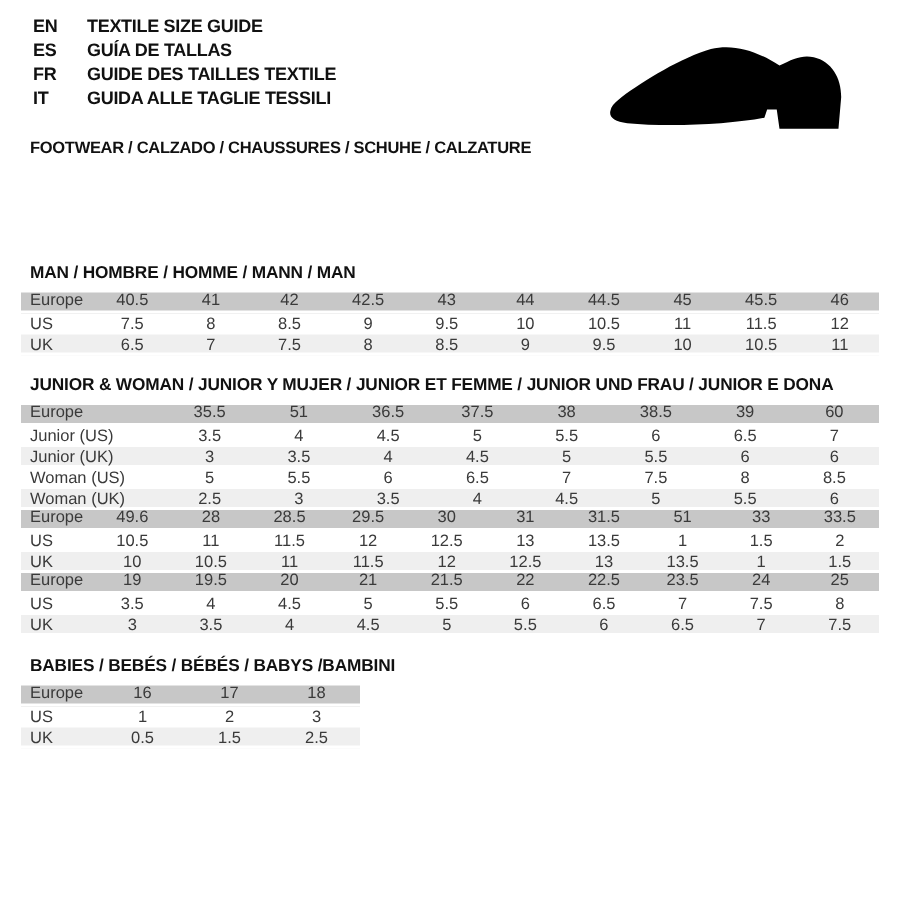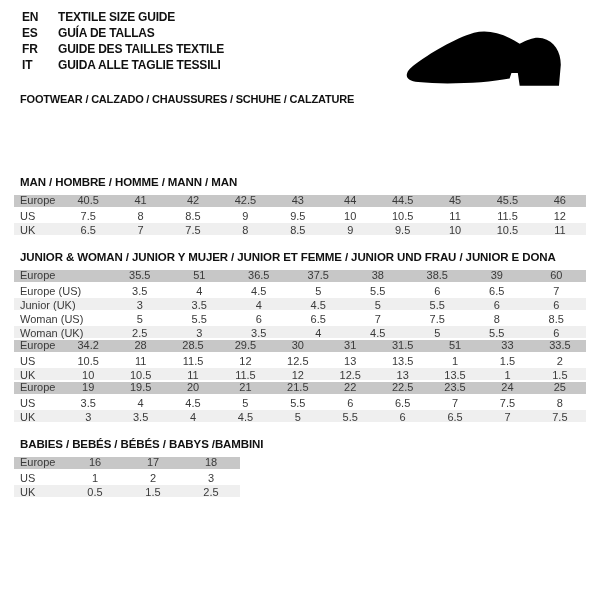--- a/index.html
+++ b/index.html
@@ -155,21 +155,21 @@
             <span class="tcell">35.5</span>
             <span class="tcell">51</span>
             <span class="tcell">36.5</span>
             <span class="tcell">37.5</span>
             <span class="tcell">38</span>
             <span class="tcell">38.5</span>
             <span class="tcell">39</span>
             <span class="tcell">60</span>
           </div>
           <div class="trow">
-            <span class="tlabel">Europe (US)</span>
+            <span class="tlabel">Junior (US)</span>
             <span class="tcell">3.5</span>
             <span class="tcell">4</span>
             <span class="tcell">4.5</span>
             <span class="tcell">5</span>
             <span class="tcell">5.5</span>
             <span class="tcell">6</span>
             <span class="tcell">6.5</span>
             <span class="tcell">7</span>
           </div>
           <div class="trow alt">
@@ -204,21 +204,21 @@
             <span class="tcell">5</span>
             <span class="tcell">5.5</span>
             <span class="tcell">6</span>
           </div>
         </div>
       </section>
       <section>
         <div class="size-table cols-10">
           <div class="trow header">
             <span class="tlabel">Europe</span>
-            <span class="tcell">34.2</span>
+            <span class="tcell">49.6</span>
             <span class="tcell">28</span>
             <span class="tcell">28.5</span>
             <span class="tcell">29.5</span>
             <span class="tcell">30</span>
             <span class="tcell">31</span>
             <span class="tcell">31.5</span>
             <span class="tcell">51</span>
             <span class="tcell">33</span>
             <span class="tcell">33.5</span>
           </div>

